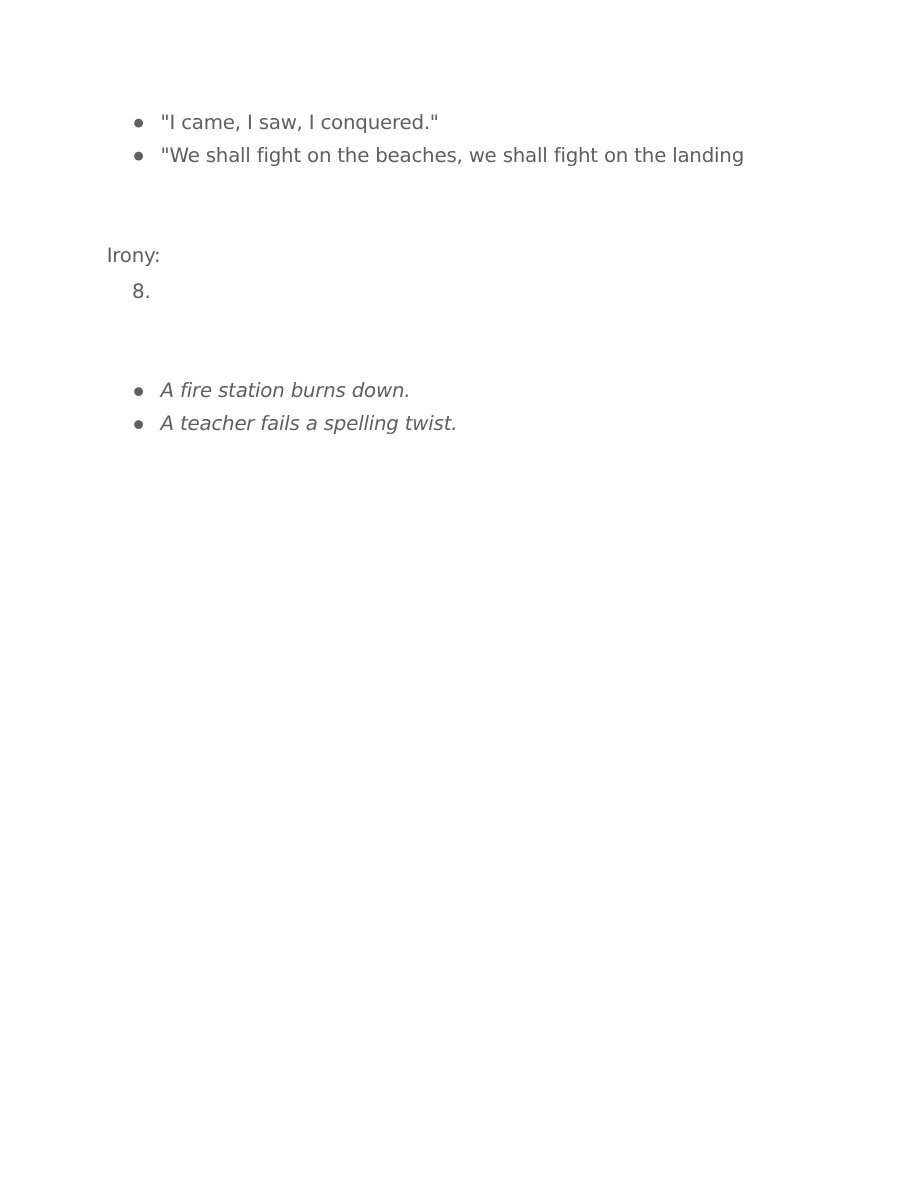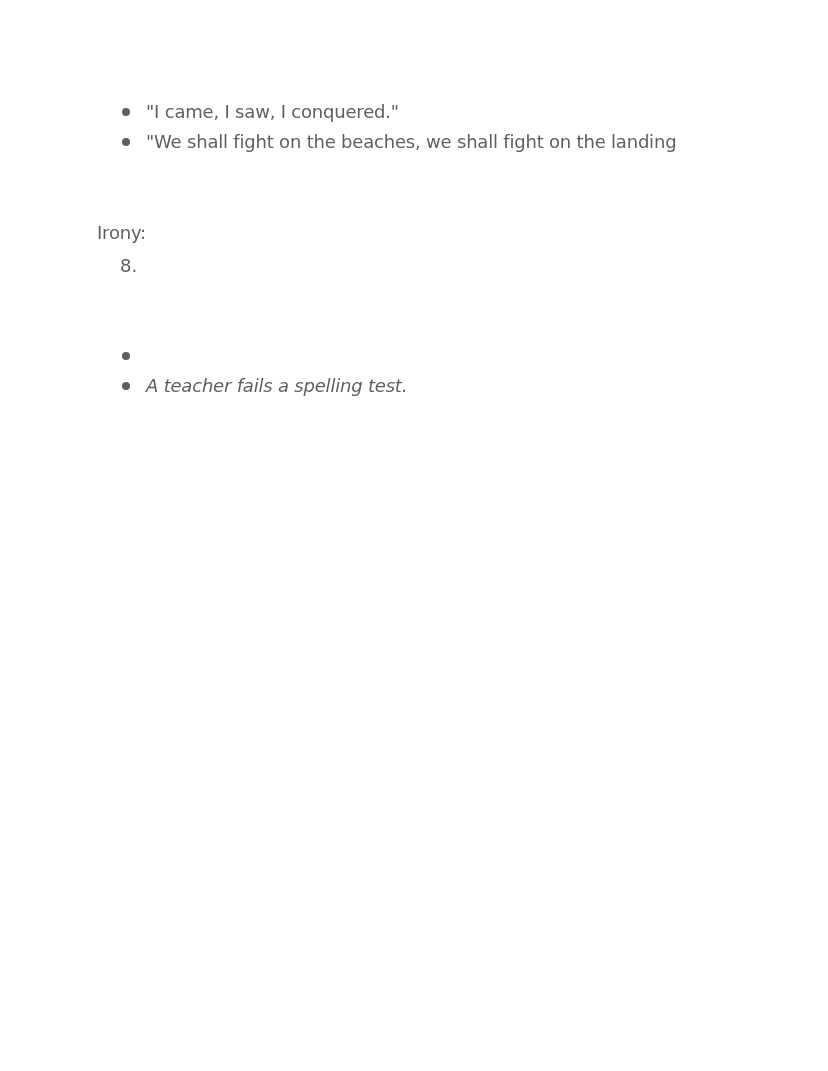--- a/index.html
+++ b/index.html
@@ -53,17 +53,18 @@
   <div class="line" style="left:146px; top:97px;">"I came, I saw, I conquered."</div>
 
   <div class="bullet" style="left:122px; top:138px;"></div>
   <div class="line" style="left:146px; top:127px;">"We shall fight on the beaches, we shall fight on the landing</div>
 
   <div class="line" style="left:97px; top:218px;">Irony:</div>
 
   <div class="num" style="left:120px; top:251px;">8.</div>
 
   <div class="bullet" style="left:122px; top:352px;"></div>
+  <div class="line italicish" style="left:146px; top:341px;">A fire station burns down.</div>
 
   <div class="bullet" style="left:122px; top:382px;"></div>
-  <div class="line italicish" style="left:146px; top:371px;">A teacher fails a spelling test.</div>
+  <div class="line italicish" style="left:146px; top:371px;">A teacher fails a spelling twist.</div>
 
 </div>
 
 </body></html>

